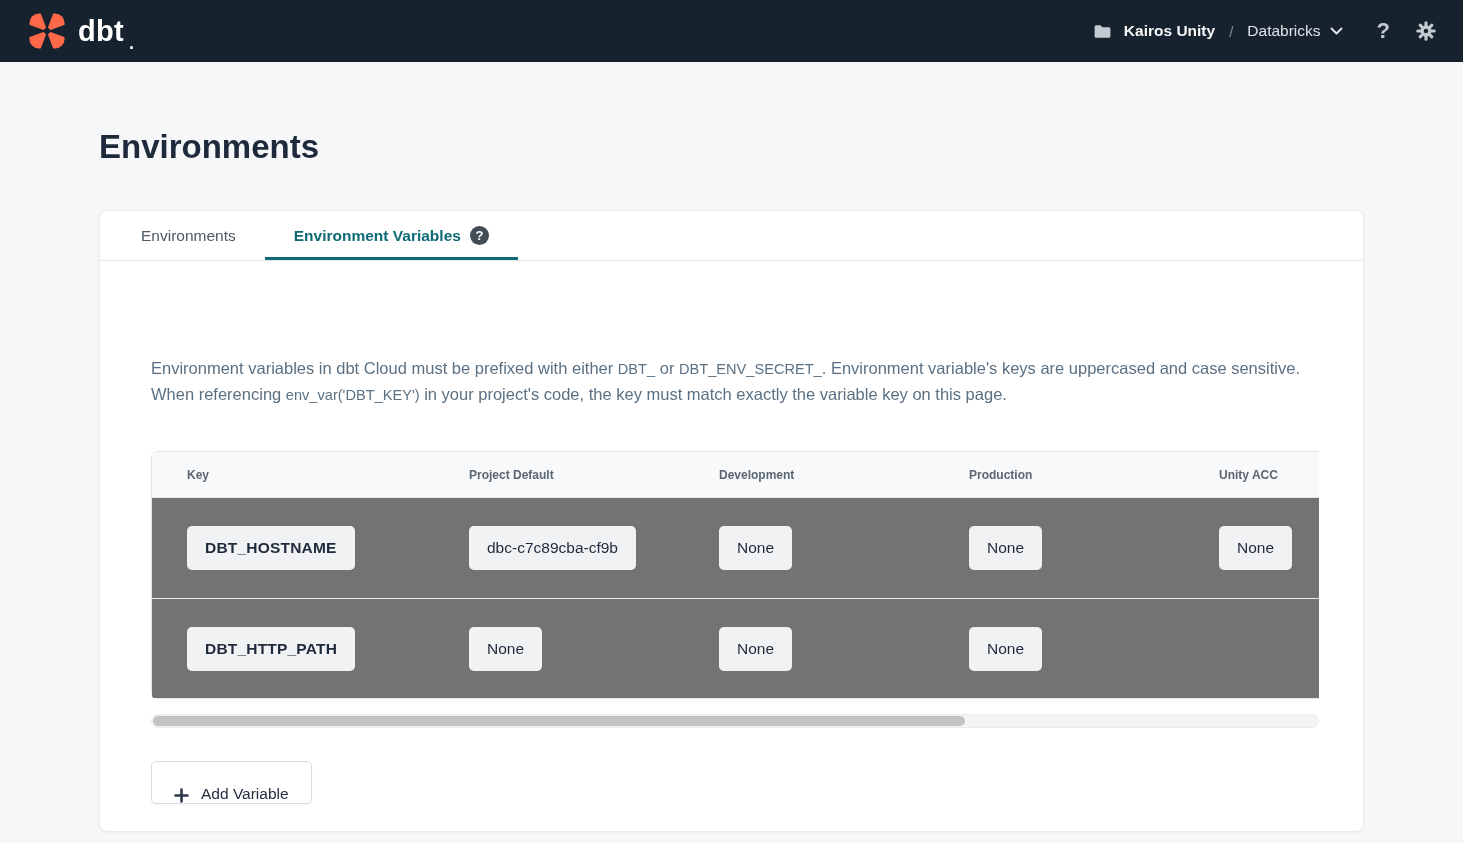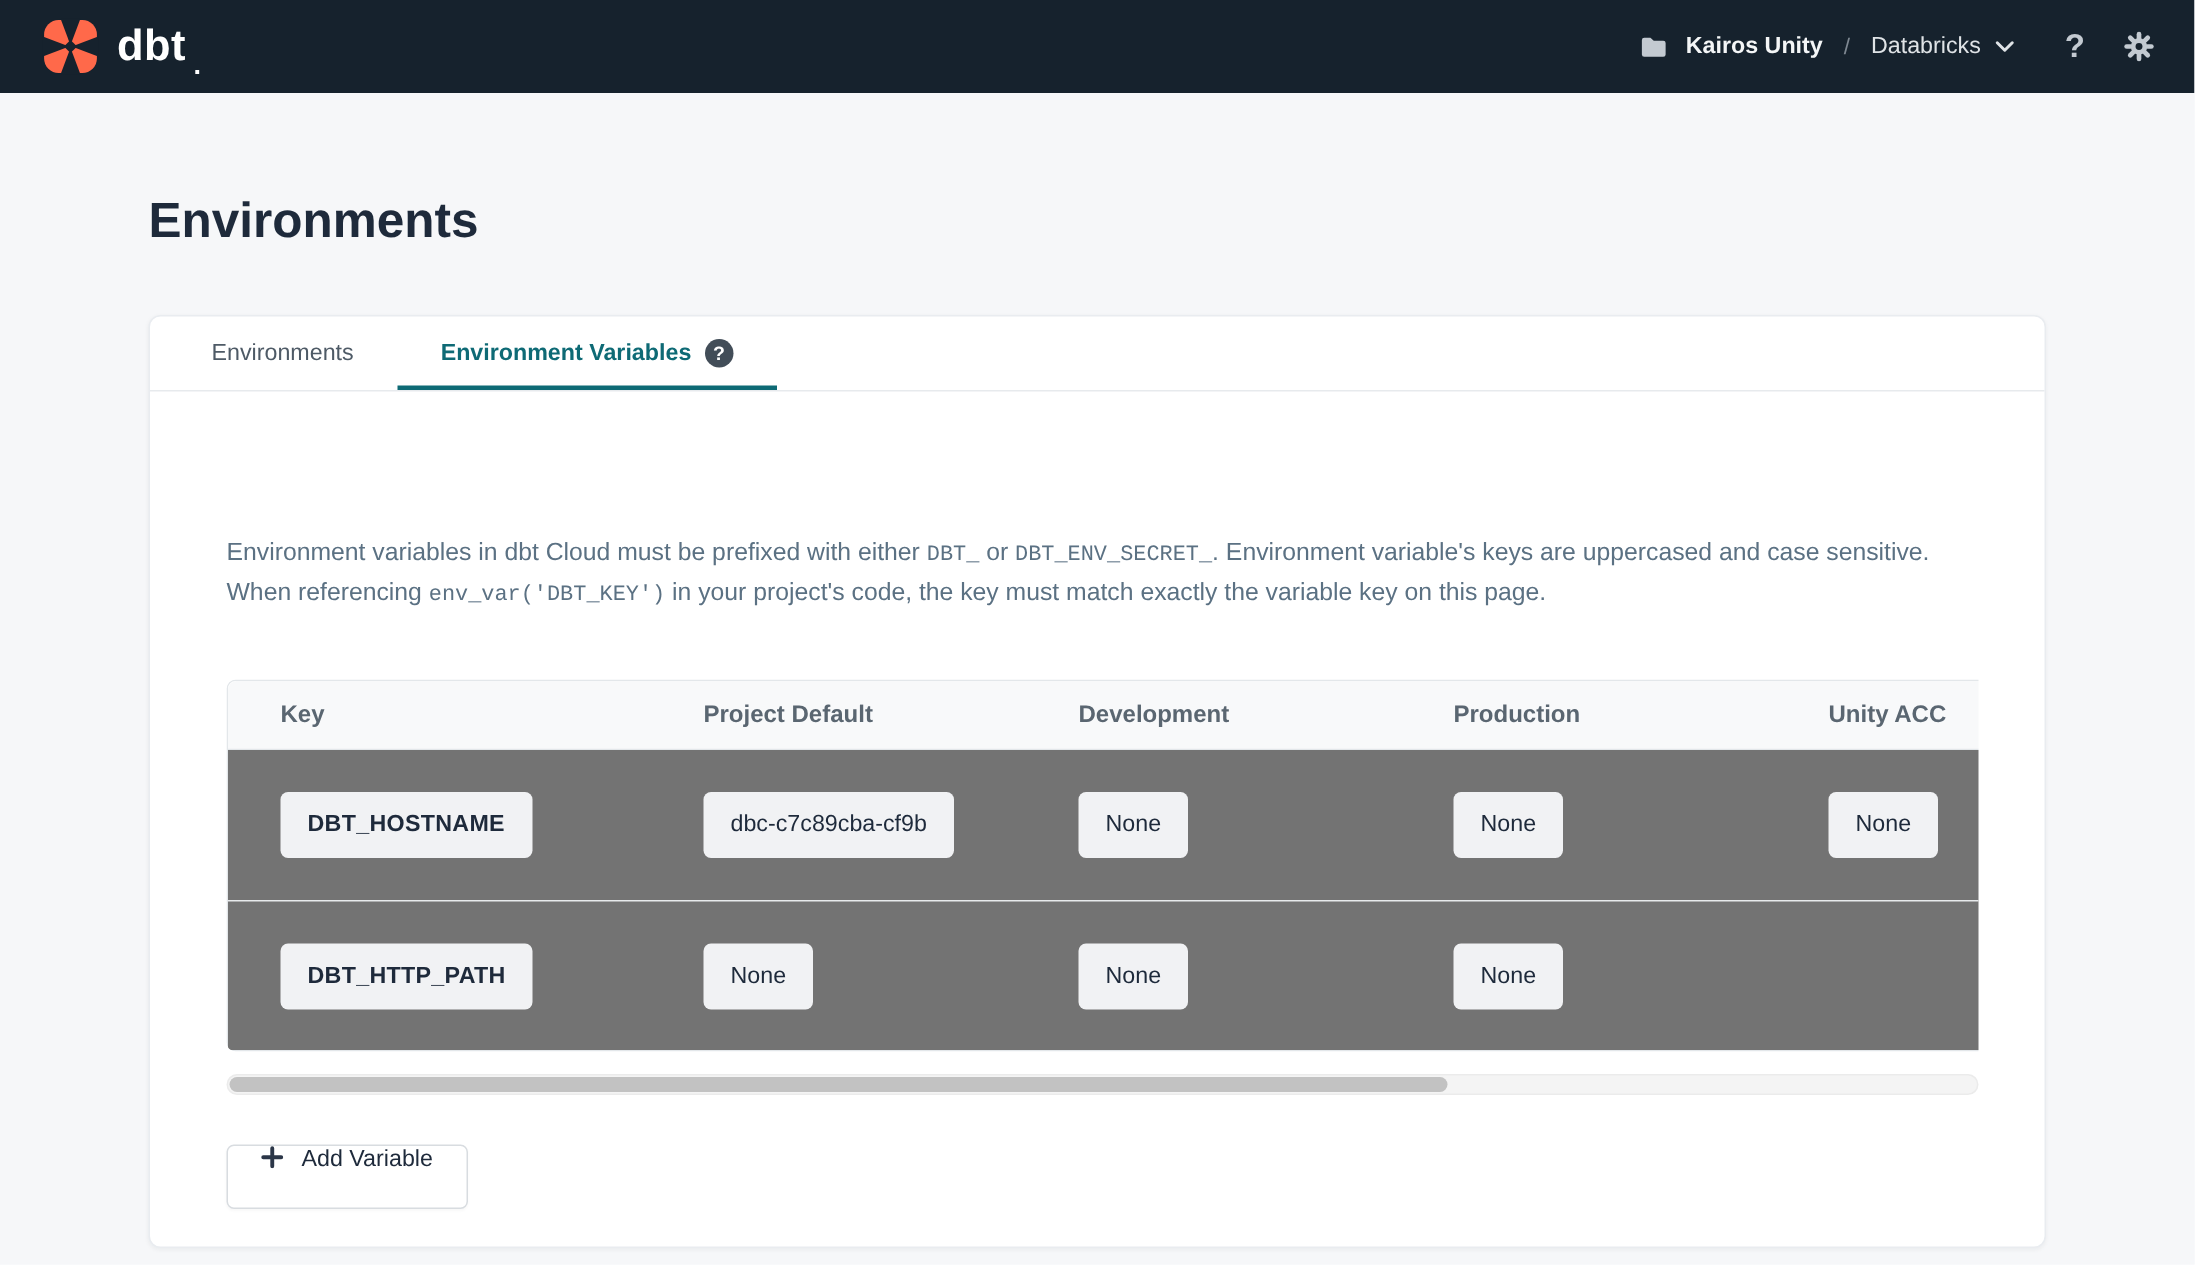--- a/index.html
+++ b/index.html
@@ -31,43 +31,43 @@
 
   .tabbar { display:flex; align-items:stretch; height:50px; border-bottom:1px solid #e7eaed; padding-left:12px; }
   .tab { display:flex; align-items:center; gap:9px; padding:3px 29px 0; font-size:15.5px; color:#4e5a66;
          border-bottom:3px solid transparent; cursor:pointer; }
   .tab.active { color:#0e6a75; font-weight:700; border-bottom-color:#0e6a75; }
   .help-badge { width:19px; height:19px; border-radius:50%; background:#424d58; color:#fff; font-size:13px;
                 font-weight:700; display:flex; align-items:center; justify-content:center; padding-bottom:1px; cursor:pointer; }
 
   .card-content { padding:0 46px 0 51px; }
   .description { margin-top:95px; width:1170px; color:#5b7183; font-size:16.5px; line-height:25px; }
-  .code { font-family:Liberation Mono, monospace; font-size:14.6px; }
+  .code { font-family:Liberation Sans, sans-serif; font-size:14.6px; }
 
   
   .table-clip { margin-top:43px; width:1168px; overflow:hidden; border-radius:6px 0 0 6px; }
   .env-table { width:1282px; border:1px solid #e3e7ea; border-radius:6px; }
   .thead, .trow { display:grid; grid-template-columns:282px 250px 250px 250px 250px; align-items:center; }
   .thead { height:46px; background:#f8f9fa; border-bottom:1px solid #e3e7ea; border-radius:6px 6px 0 0; }
-  .th { padding-left:35px; font-size:16px; font-weight:700; color:#5a6671; }
+  .th { padding-left:35px; font-size:12px; font-weight:700; color:#5a6671; }
   .trow { height:100px; background:#737373; }
   .trow + .trow { border-top:1px solid #e7eaec; }
   .cell { padding-left:35px; }
   .pill { display:inline-block; background:#f1f2f4; border-radius:5px; padding:13px 18px; font-size:15.5px;
           color:#1e2a3b; cursor:pointer; }
   .pill.key { font-weight:700; letter-spacing:.2px; }
 
   
   .hscrollbar { margin-top:15px; width:1168px; height:14px; background:#f4f4f4; border:1px solid #ebebeb;
                 border-radius:7px; position:relative; cursor:pointer; }
   .hscroll-thumb { position:absolute; left:1px; top:1px; width:812px; height:10px; background:#c2c2c2;
                    border-radius:5px; cursor:grab; }
 
   
-  .add-btn { margin-top:33px; display:inline-flex; align-items:flex-start; gap:12px; height:43px; padding:0 22px;
+  .add-btn { margin-top:33px; display:inline-flex; align-items:flex-end; gap:12px; height:43px; padding:0 22px;
              background:#fff; border:1px solid #d8dce0; border-radius:5px; font-size:15.5px; color:#1e2a3b;
              cursor:pointer; box-shadow:0 1px 2px rgba(0,0,0,.03); font-family:"Liberation Sans", sans-serif; }
   .plus-icon { display:flex; align-items:center; color:#2b3648; }
 </style>
 </head>
 <body>
 
 <header class="navbar">
   <div class="brand">
     <span style="display:flex;">

